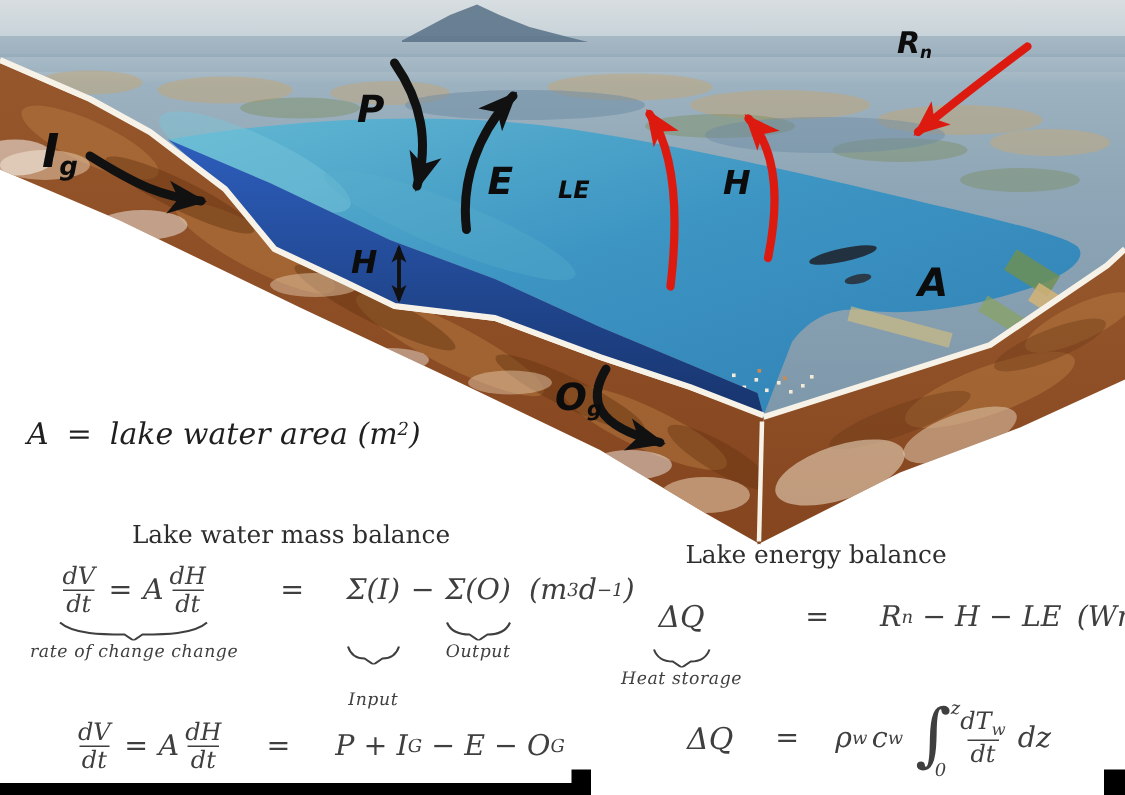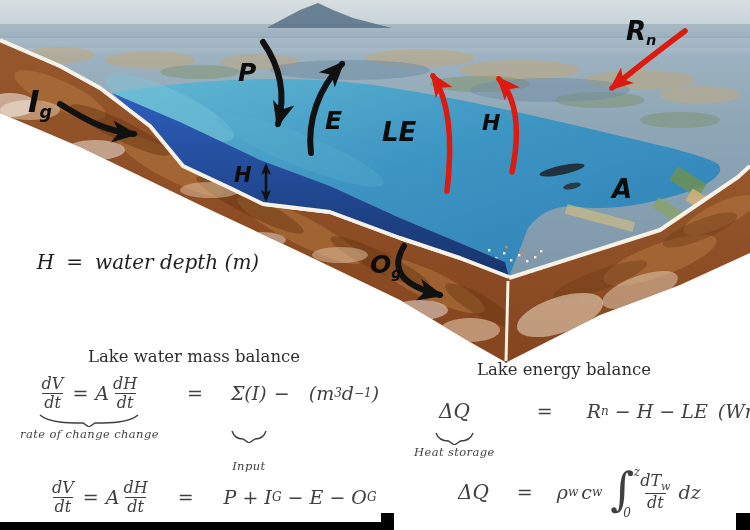--- a/index.html
+++ b/index.html
@@ -194,27 +194,27 @@
       <path d="M512,172 C521,128 516,98 499,79" marker-end="url(#mkR)"></path>
       <path d="M685,31 C661,49 635,69 612,88" marker-end="url(#mkR)"></path>
     </g>
   </svg>
 
   <div class="lab" style="left:28px;top:86px;font-size:31px;"><span>I</span><span class="sb">g</span></div>
   <div class="lab" style="left:238px;top:60px;font-size:25px;">P</div>
   <div class="lab" style="left:325px;top:108px;font-size:25px;">E</div>
   <div class="lab" style="left:234px;top:165px;font-size:21px;">H</div>
   <div class="lab" style="left:370px;top:252px;font-size:25px;"><span>O</span><span class="sb">g</span></div>
-  <div class="lab" style="left:382px;top:119px;font-size:26px;text-align:center;">LE</div>
+  <div class="lab" style="left:372px;top:119px;font-size:16px;text-align:center;">LE</div>
   <div class="lab" style="left:482px;top:112px;font-size:22px;">H</div>
-  <div class="lab" style="left:626px;top:18px;font-size:26px;"><span>R</span><span class="sb">n</span></div>
+  <div class="lab" style="left:598px;top:18px;font-size:20px;"><span>R</span><span class="sb">n</span></div>
   <div class="lab" style="left:612px;top:176px;font-size:26px;">A</div>
 
-  <div class="mline" style="left:18px;top:250px;width:260px;">
-    <span>H</span><span class="gap"></span><span>=</span><span class="gap"></span><span>water depth (m)</span>
+  <div class="mline" style="left:18px;top:277px;width:260px;">
+    <span>A</span><span class="gap"></span><span>=</span><span class="gap"></span><span>lake water area (m</span><span class="sp">2</span><span>)</span>
   </div>
 
   <div class="heading" style="left:64px;top:347px;width:260px;">Lake water mass balance</div>
 
   <div class="eqrow" style="left:20px;top:370px;">
     <div class="ubgroup">
       <div class="mitem"><span class="frac"><span class="num">dV</span><span class="den">dt</span></span><span style="margin:0 7px;">=</span><span>A</span><span class="frac" style="margin-left:2px;"><span class="num">dH</span><span class="den">dt</span></span></div>
       <div class="ubrace" style="width: 100px;">
           <svg width="100" height="13">
             <path d="M1,1 C10,9 30,9 44,9 L50,13 L56,9 C70,9 90,9 99,1" fill="none" stroke="#3f3f3f" stroke-width="1.4"></path>
@@ -226,30 +226,39 @@
     <div class="ubgroup" style="margin-left:28px;gap:16px;">
       <div class="mitem">Σ(I)</div>
       <div class="ubrace" style="width: 36px;">
           <svg width="36" height="13">
             <path d="M1,1 C3.6,9 10.799999999999999,9 12,9 L18,13 L24,9 C25.2,9 32.4,9 35,1" fill="none" stroke="#3f3f3f" stroke-width="1.4"></path>
           </svg>
         </div>
       <div class="ublabel">Input</div>
     </div>
     <div class="mitem" style="margin:0 7px;">−</div>
+    <div class="ubgroup">
+      <div class="mitem">Σ(O)</div>
+      <div class="ubrace" style="width: 44px;">
+          <svg width="44" height="13">
+            <path d="M1,1 C4.4,9 13.2,9 16,9 L22,13 L28,9 C30.799999999999997,9 39.6,9 43,1" fill="none" stroke="#3f3f3f" stroke-width="1.4"></path>
+          </svg>
+        </div>
+      <div class="ublabel">Output</div>
+    </div>
     <div class="mitem" style="margin-left:12px;"><span>(m</span><span class="sp">3</span><span>d</span><span class="sp">−1</span><span>)</span></div>
   </div>
 
   <div class="eqrow" style="left:50px;top:474px;">
     <div class="mitem"><span class="frac"><span class="num">dV</span><span class="den">dt</span></span><span style="margin:0 7px;">=</span><span>A</span><span class="frac" style="margin-left:2px;"><span class="num">dH</span><span class="den">dt</span></span></div>
     <div class="mitem" style="margin-left:28px;">=</div>
     <div class="mitem" style="margin-left:30px;"><span>P + I</span><span class="sbx">G</span><span> − E − O</span><span class="sbx">G</span></div>
   </div>
 
-  <div class="heading" style="left:434px;top:360px;width:260px;">Lake energy balance</div>
+  <div class="heading" style="left:414px;top:360px;width:260px;">Lake energy balance</div>
 
   <div class="eqrow" style="left:414px;top:388px;">
     <div class="ubgroup">
       <div class="mitem" style="font-size:20px;padding:0 4px;">ΔQ</div>
       <div class="ubrace" style="width: 39px;">
           <svg width="39" height="13">
             <path d="M1,1 C3.9000000000000004,9 11.7,9 13.5,9 L19.5,13 L25.5,9 C27.299999999999997,9 35.1,9 38,1" fill="none" stroke="#3f3f3f" stroke-width="1.4"></path>
           </svg>
         </div>
       <div class="ublabel">Heat storage</div>

